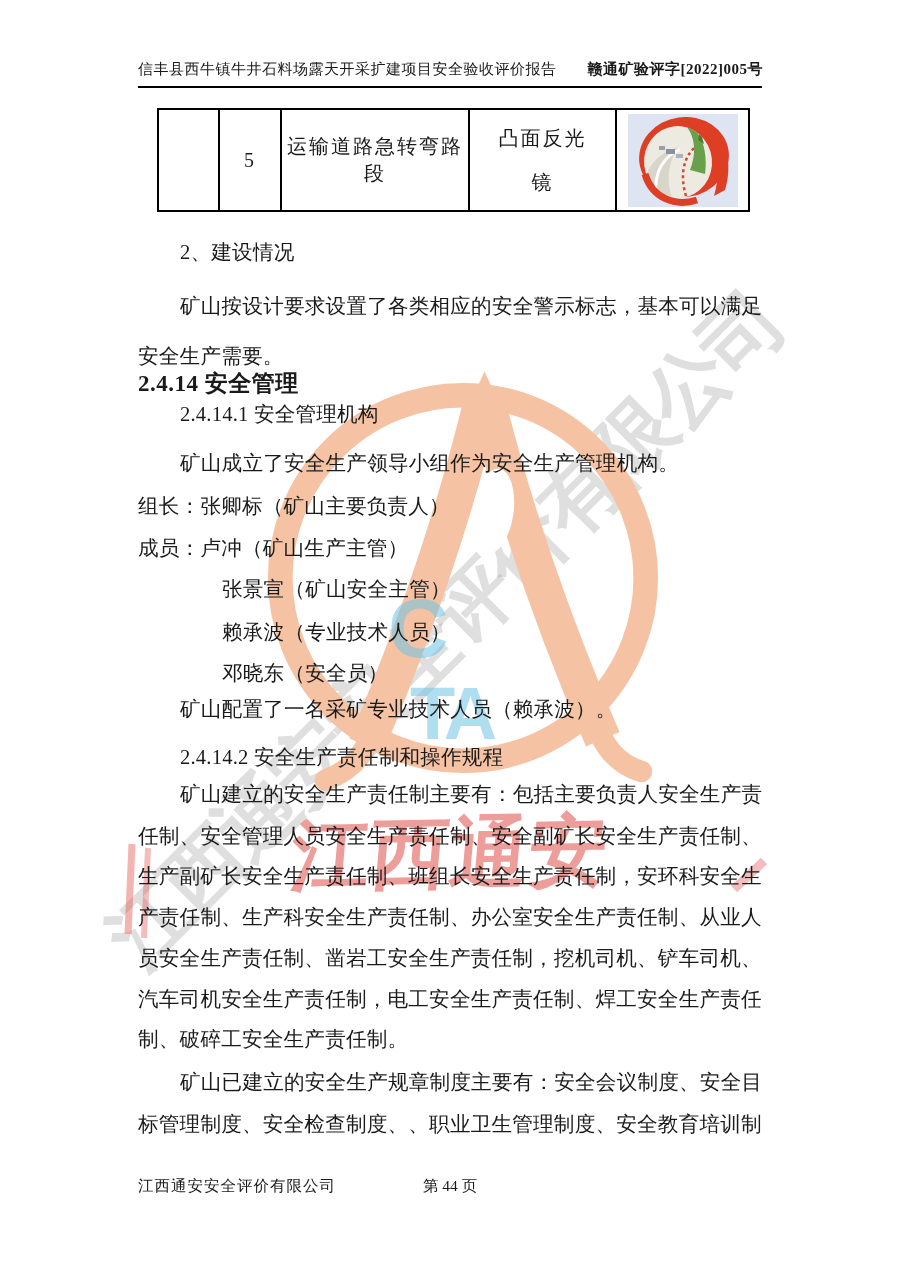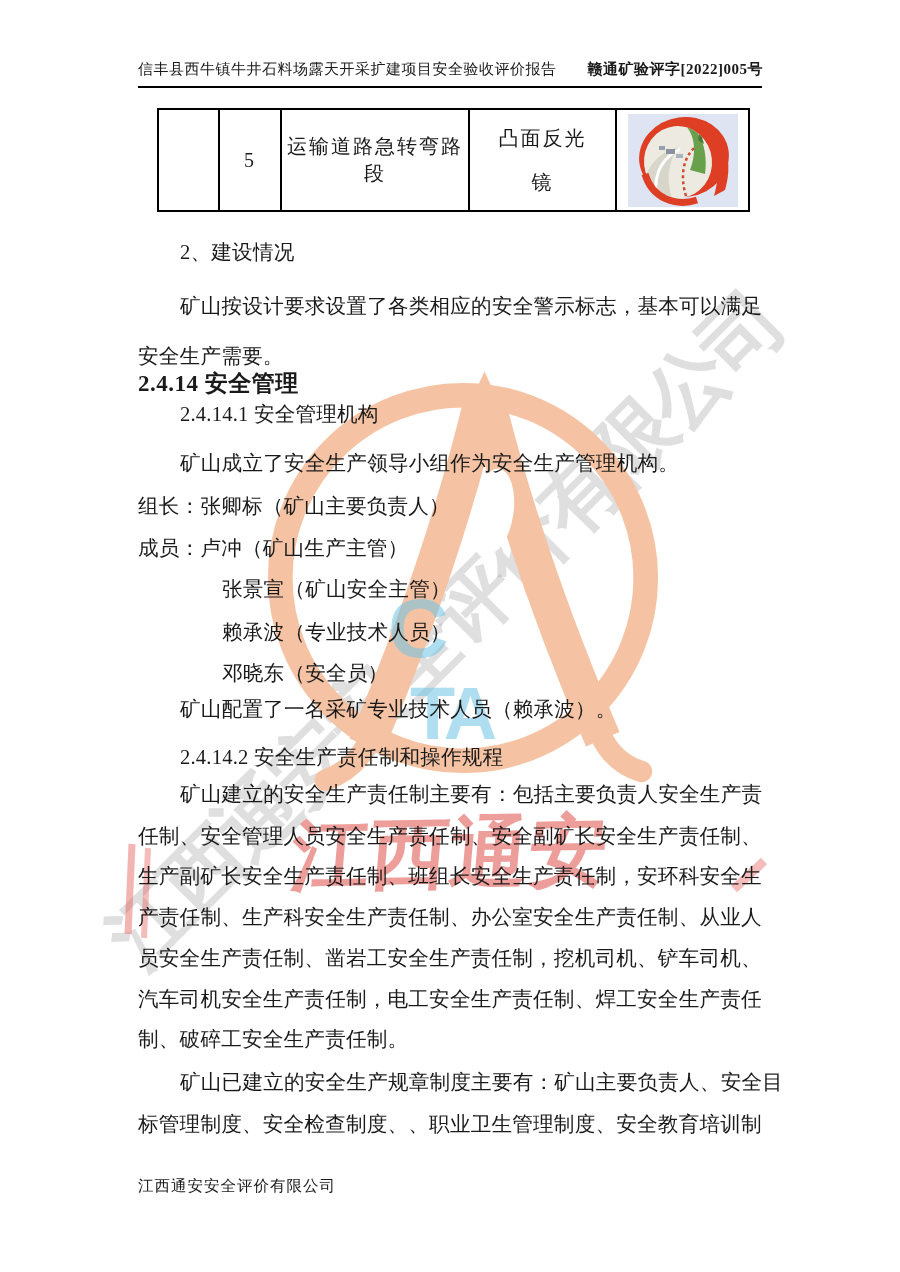--- a/index.html
+++ b/index.html
@@ -166,18 +166,19 @@
     <div class="ln indent2" style="top:659px">邓晓东（安全员）</div>
     <div class="ln indent" style="top:695px">矿山配置了一名采矿专业技术人员（赖承波）。</div>
     <div class="ln indent" style="top:743px">2.4.14.2 安全生产责任制和操作规程</div>
     <div class="ln indent" style="top:780px">矿山建立的安全生产责任制主要有：包括主要负责人安全生产责</div>
     <div class="ln" style="top:822px">任制、安全管理人员安全生产责任制、安全副矿长安全生产责任制、</div>
     <div class="ln" style="top:862px">生产副矿长安全生产责任制、班组长安全生产责任制，安环科安全生</div>
     <div class="ln" style="top:903px">产责任制、生产科安全生产责任制、办公室安全生产责任制、从业人</div>
     <div class="ln" style="top:944px">员安全生产责任制、凿岩工安全生产责任制，挖机司机、铲车司机、</div>
     <div class="ln" style="top:985px">汽车司机安全生产责任制，电工安全生产责任制、焊工安全生产责任</div>
     <div class="ln" style="top:1025px">制、破碎工安全生产责任制。</div>
-    <div class="ln indent" style="top:1068px">矿山已建立的安全生产规章制度主要有：矿山主要负责人、安全目</div>
+    <div class="ln indent" style="top:1068px">矿山已建立的安全生产规章制度主要有：安全会议制度、安全目</div>
     <div class="ln" style="top:1110px">标管理制度、安全检查制度、、职业卫生管理制度、安全教育培训制</div>
   </div>
 
   <div class="footer-company">江西通安安全评价有限公司</div>
+  <div class="footer-page">第 44 页</div>
 </div>
 
 </body></html>

